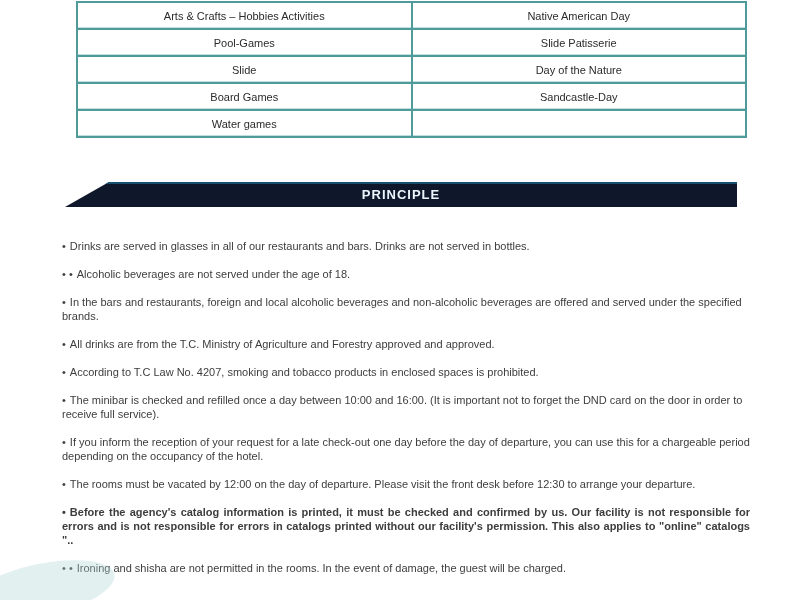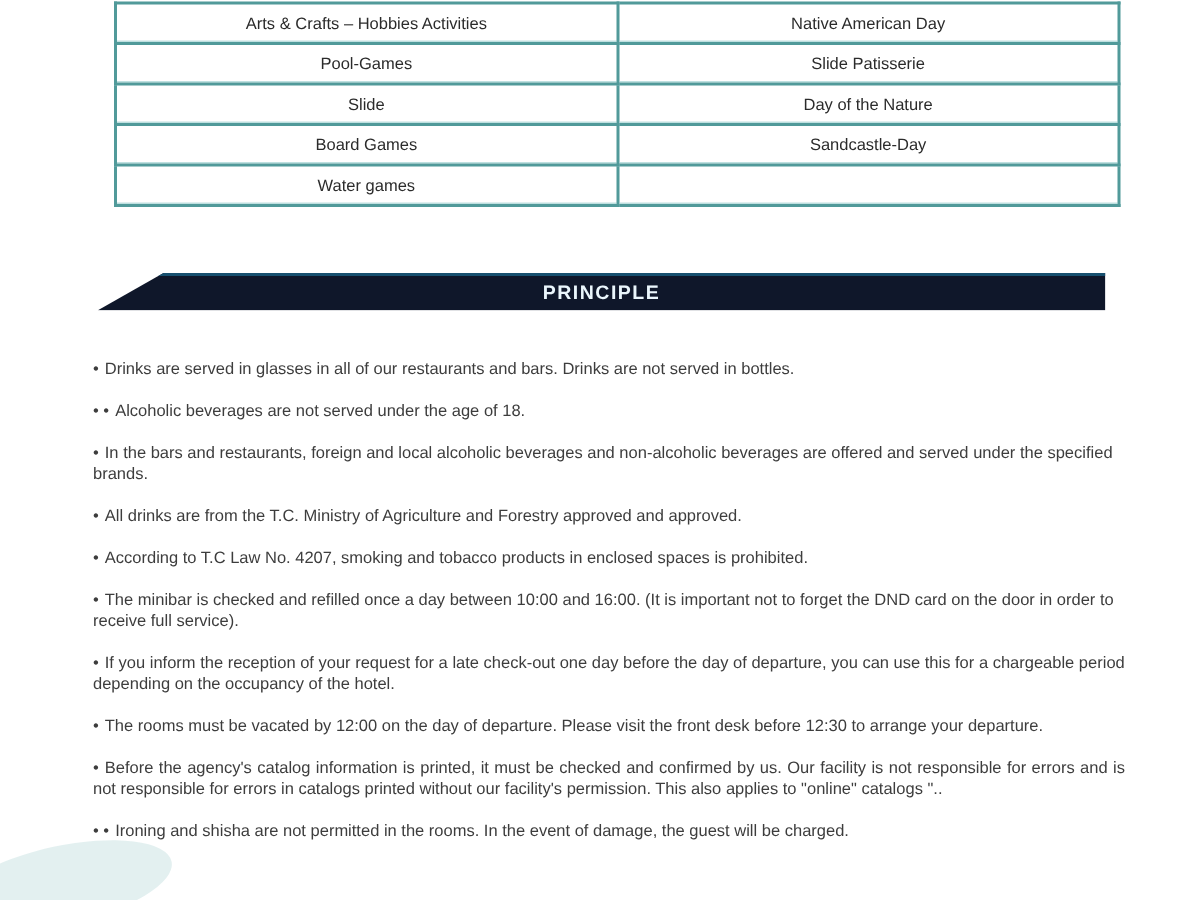--- a/index.html
+++ b/index.html
@@ -58,20 +58,21 @@
     width: 688px;
     color: #3d3d3d;
     font-size: 11px;
     line-height: 14px;
   }
   .principles p {
     margin: 0 0 14px 0;
   }
   .principles p.justify {
     text-align: justify;
+    font-weight: bold;
   }
   .marker { margin-right: 4px; }
 
   
   .swoosh {
     position: absolute;
     left: -34px;
     bottom: -16px;
     width: 150px;
     height: 52px;

